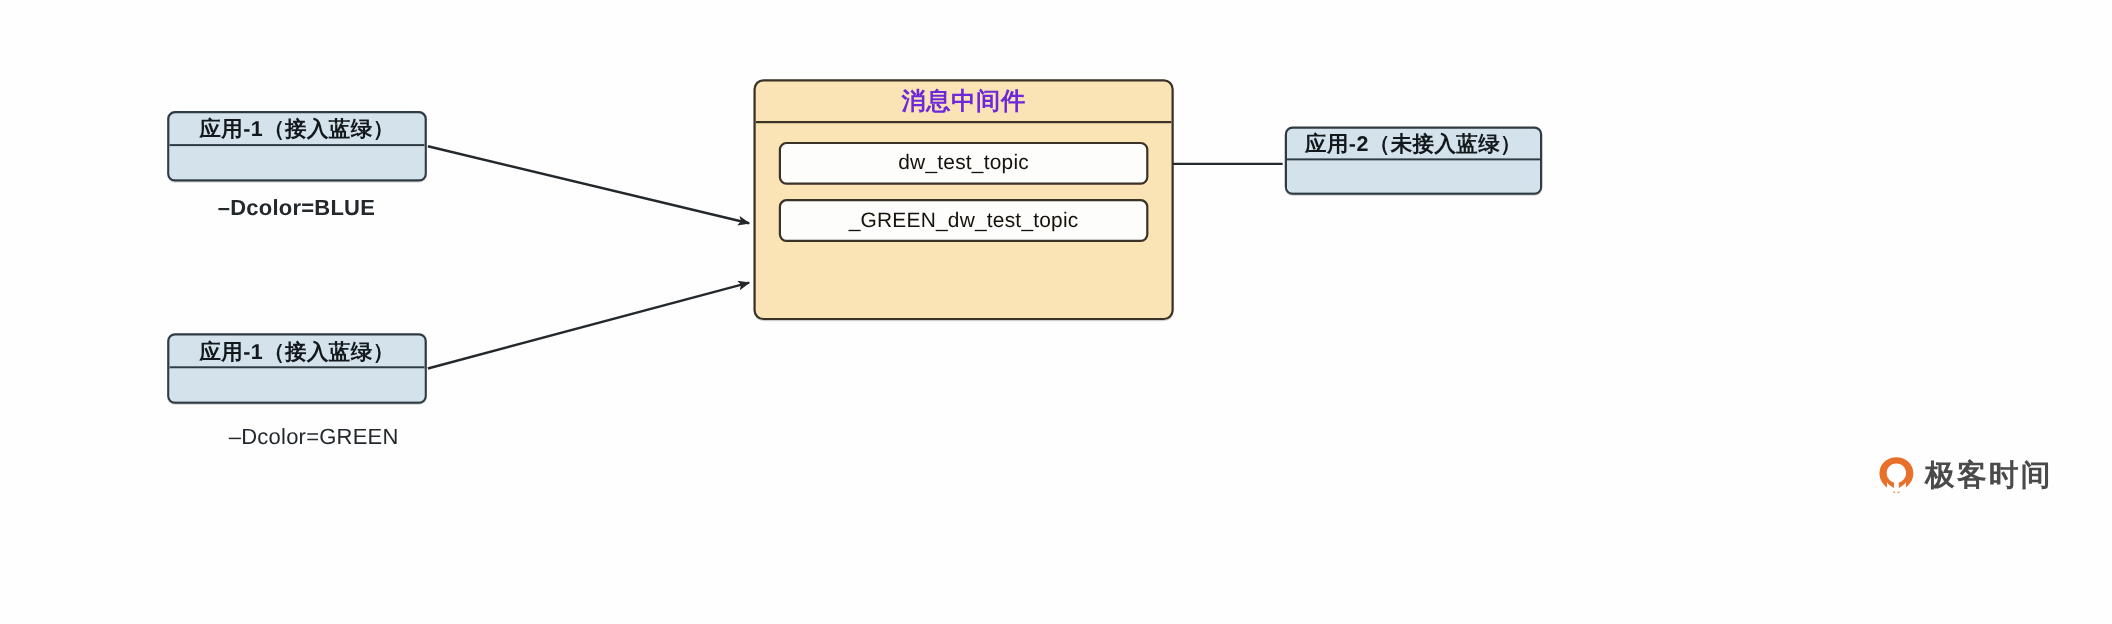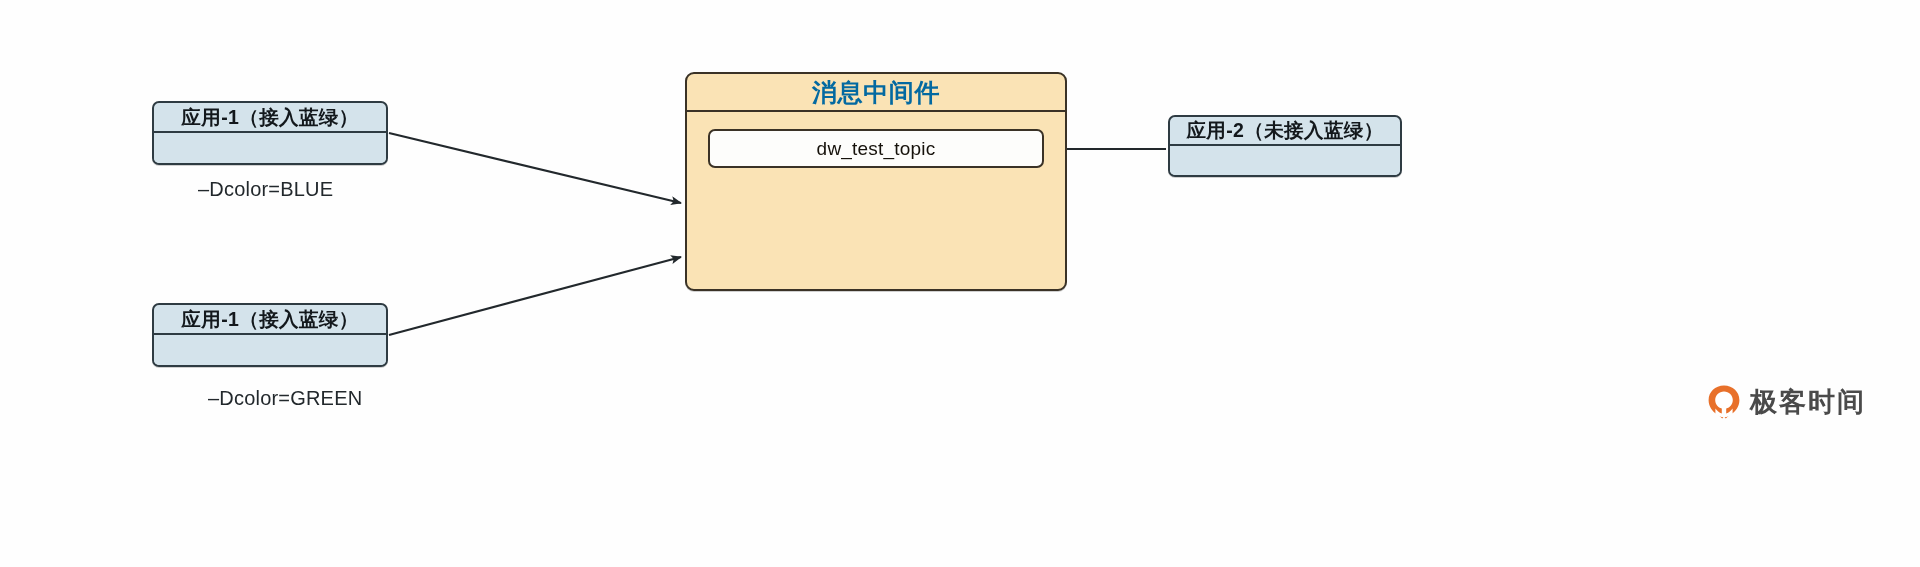--- a/index.html
+++ b/index.html
@@ -77,23 +77,23 @@
     border-radius: 9px;
     overflow: hidden;
     box-shadow: 0 1px 0 rgba(0,0,0,0.18);
   }
   #middleware .mw-title {
     box-sizing: border-box;
     height: 38px;
     display: flex;
     align-items: center;
     justify-content: center;
-    font-size: 25px;
+    font-size: 22px;
     font-weight: 700;
-    color: #0369a1;
+    color: #6d28d9;
     letter-spacing: 0.6px;
     border-bottom: 2.2px solid #3a3226;
     white-space: nowrap;
   }
   #middleware .mw-body {
     box-sizing: border-box;
     padding: 17px 21px 18px 21px;
     display: flex;
     flex-direction: column;
     gap: 13px;
@@ -144,41 +144,42 @@
 
     <line x1="389" y1="335" x2="681" y2="257" stroke="#22282c" stroke-width="2.2" marker-end="url(#arrowhead)"></line>
 
     <line x1="1166" y1="149" x2="1050" y2="149" stroke="#22282c" stroke-width="2.2" marker-end="url(#arrowhead)"></line>
   </svg>
 
   <div class="app-node" style="left:152px; top:101px; width:236px; height:64px;">
     <div class="node-title">应用-1（接入蓝绿）</div>
     <div class="node-body"></div>
   </div>
-  <div class="caption" style="left:198px; top:178px;">–Dcolor=BLUE</div>
+  <div class="caption" style="left:198px; top:178px;font-weight:bold;">–Dcolor=BLUE</div>
 
   <div class="app-node" style="left:152px; top:303px; width:236px; height:64px;">
     <div class="node-title">应用-1（接入蓝绿）</div>
     <div class="node-body"></div>
   </div>
   <div class="caption" style="left:208px; top:387px;">–Dcolor=GREEN</div>
 
   <div class="app-node" style="left:1168px; top:115px; width:234px; height:62px;">
     <div class="node-title">应用-2（未接入蓝绿）</div>
     <div class="node-body"></div>
   </div>
 
   <div id="middleware" style="left:685px; top:72px; width:382px; height:219px;">
     <div class="mw-title">消息中间件</div>
     <div class="mw-body">
       <div class="topic-box">dw_test_topic</div>
+      <div class="topic-box">_GREEN_dw_test_topic</div>
     </div>
   </div>
 
-  <div id="watermark" style="left:1707px; top:384px;">
+  <div id="watermark" style="left:1707px; top:414px;">
     <svg width="34" height="36" viewBox="0 0 34 36">
       <path d="M17 1.6 C8.0 1.6 1.6 8.0 1.6 16.2 C1.6 22.4 5.4 27.8 10.8 30.8
                C12.6 31.8 14.0 33.0 15.2 34.4 L17 32.2 L18.8 34.4
                C20.0 33.0 21.4 31.8 23.2 30.8 C28.6 27.8 32.4 22.4 32.4 16.2
                C32.4 8.0 26.0 1.6 17 1.6 Z" fill="#e8702a"></path>
       <path d="M17 7.4 C12.0 7.4 8.2 11.2 8.2 16.0 C8.2 20.2 11.0 23.6 14.8 24.6
                L14.8 29.6 C12.2 28.4 10.0 26.6 8.4 24.4 L8.4 30.0
                C10.6 32.0 13.6 33.2 17 33.2 C20.4 33.2 23.4 32.0 25.6 30.0
                L25.6 24.4 C24.0 26.6 21.8 28.4 19.2 29.6 L19.2 24.6
                C23.0 23.6 25.8 20.2 25.8 16.0 C25.8 11.2 22.0 7.4 17 7.4 Z" fill="#ffffff"></path>

